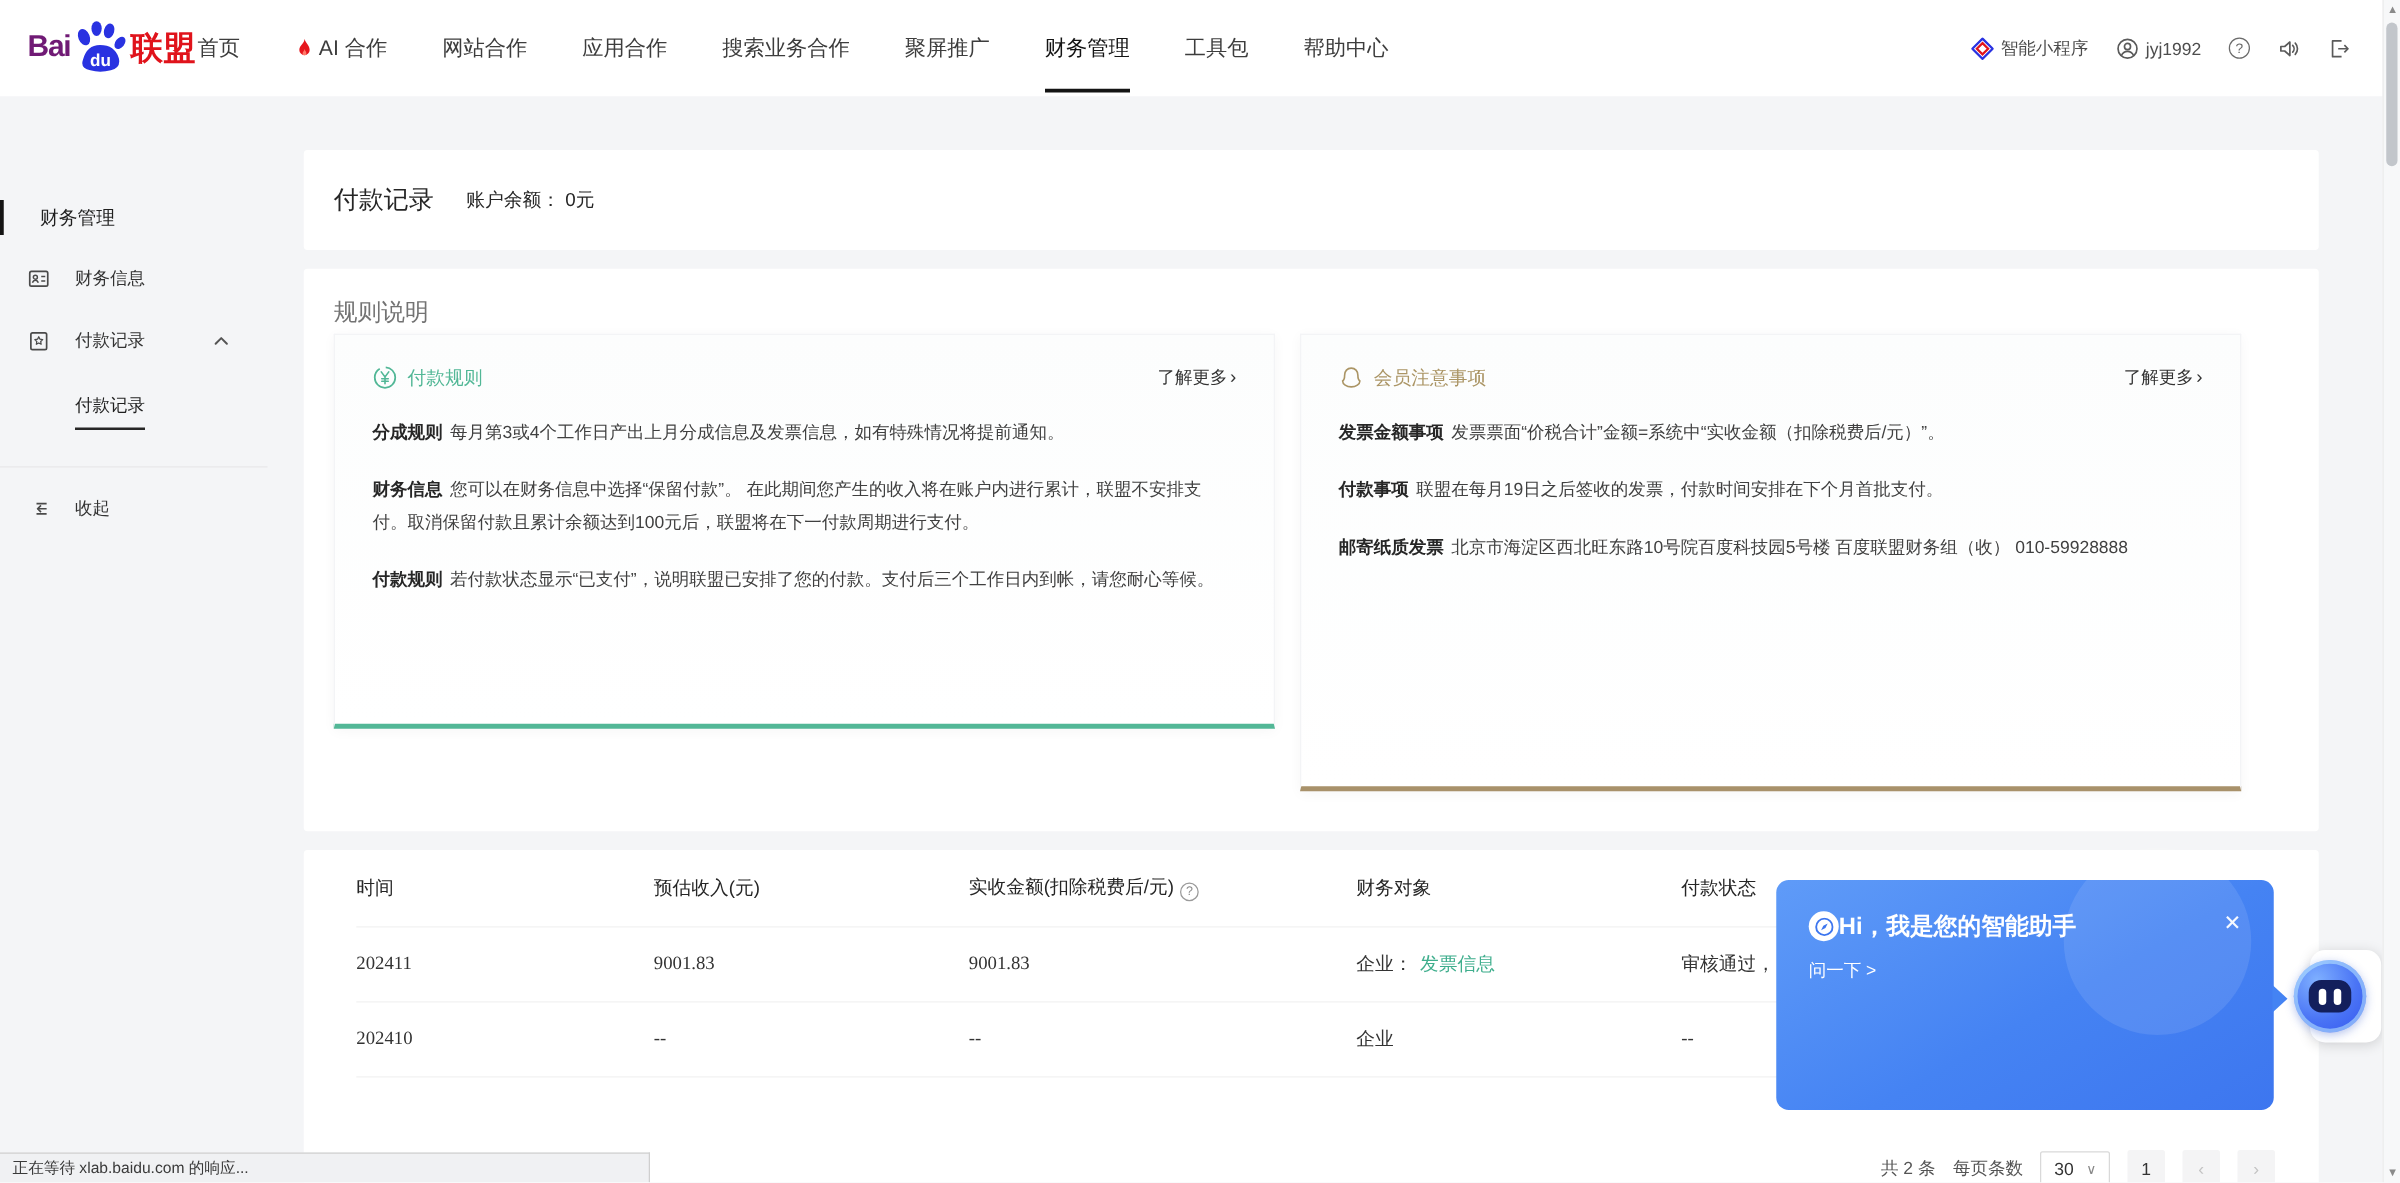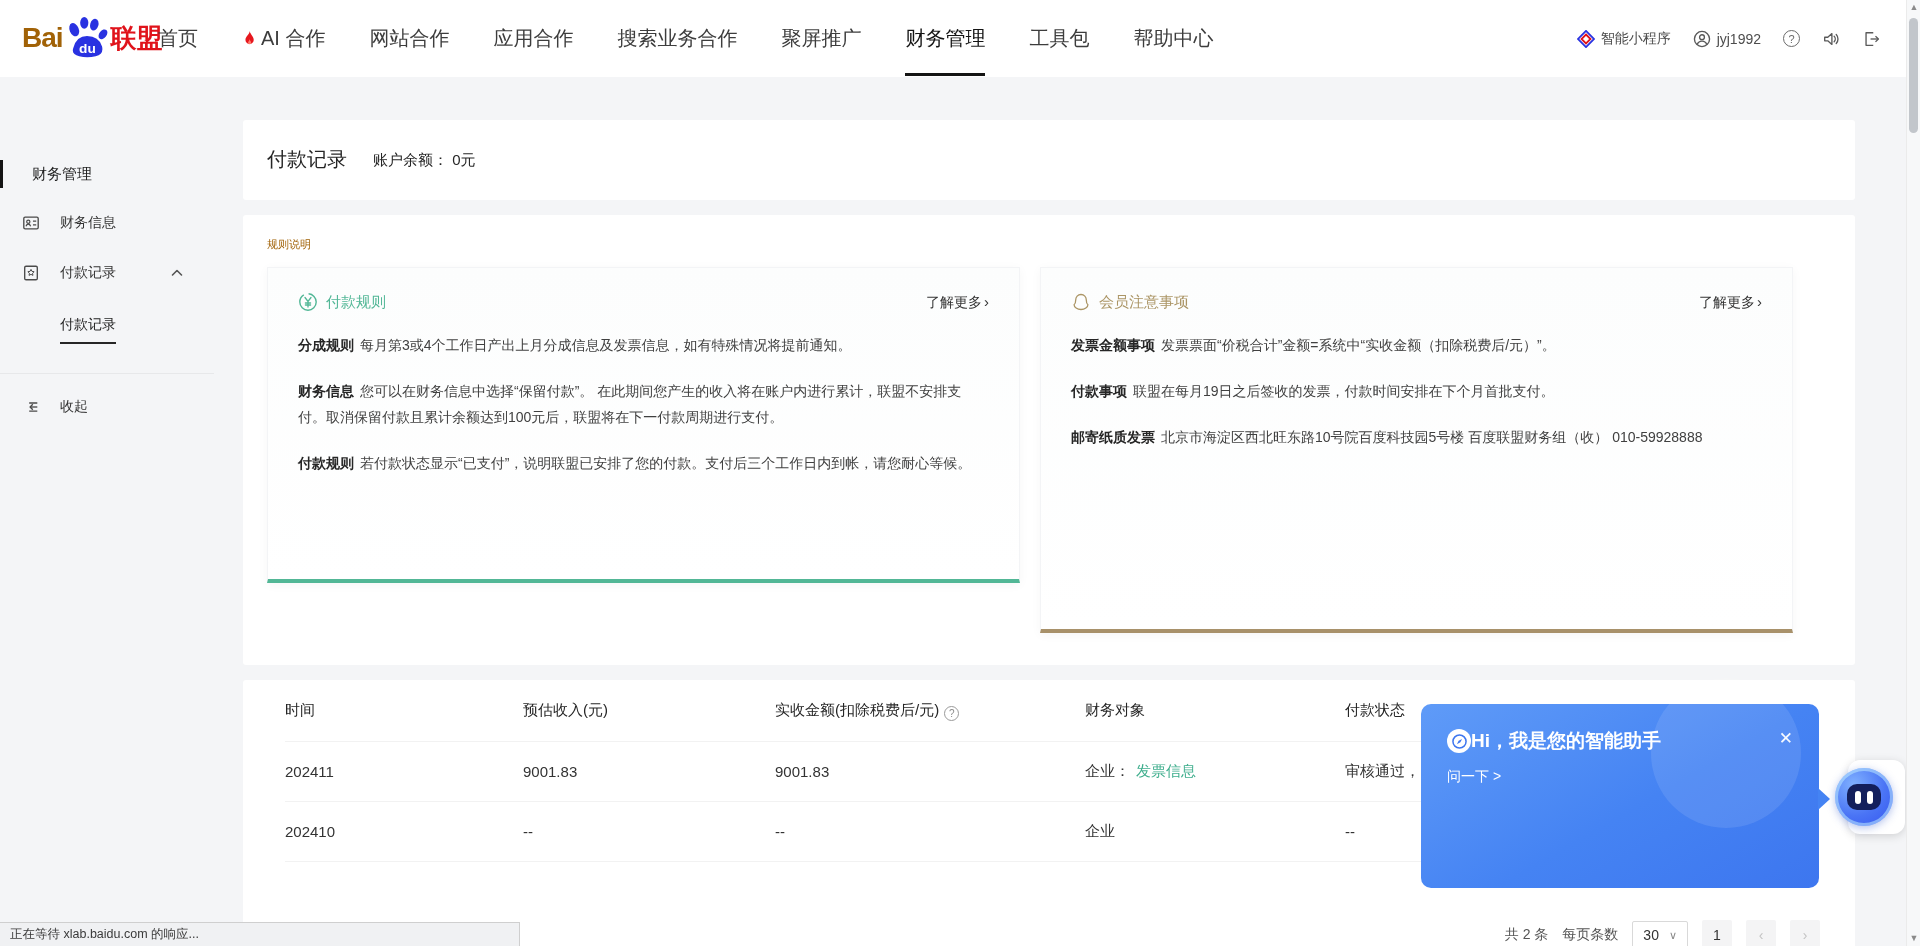--- a/index.html
+++ b/index.html
@@ -3,25 +3,25 @@
 <meta charset="utf-8">
 <style>
   * { margin:0; padding:0; box-sizing:border-box; }
   html,body { width:1920px; height:946px; overflow:hidden; }
   body { font-family:"Liberation Sans","DejaVu Sans",sans-serif; background:#fff; }
   #screen { position:relative; width:1920px; height:946px; background:#f4f5f7; overflow:hidden; }
 
   
   .topbar { position:absolute; top:0; left:0; width:1920px; height:77px; background:#fff; z-index:5; }
   .logo { position:absolute; left:22px; top:16px; display:flex; align-items:flex-end; cursor:pointer; }
-  .logo-bai { color:#a16207; font-size:28px; font-weight:bold; letter-spacing:-1px; line-height:40px; }
+  .logo-bai { color:#701a75; font-size:24px; font-weight:bold; letter-spacing:-1px; line-height:40px; }
   .logo-paw { width:46px; height:42px; margin:0 1px; }
   .logo-union { color:#e0131b; font-size:26px; font-weight:bold; line-height:40px; }
   .nav { position:absolute; left:158px; top:0; height:77px; display:flex; align-items:center; gap:44px; }
-  .nav-item { font-size:20px; color:#3d3d3d; cursor:pointer; position:relative; display:flex; align-items:center; gap:4px; padding:6px 0;text-align:right; }
+  .nav-item { font-size:17px; color:#3d3d3d; cursor:pointer; position:relative; display:flex; align-items:center; gap:4px; padding:6px 0;text-align:right; }
   .nav-item.active { color:#141414; }
   .nav-item.active::after { content:""; position:absolute; left:0; right:0; bottom:-18px; height:3px; background:#141414; }
   .flame { width:15px; height:18px; display:inline-block; }
   .tb-right { position:absolute; right:40px; top:0; height:77px; display:flex; align-items:center; gap:22px; color:#4d4d4d; font-size:14px; }
   .tb-group { display:flex; align-items:center; gap:6px; cursor:pointer; }
   .tb-icon { width:18px; height:18px; display:inline-block; }
   .help-circle { width:17px; height:17px; border:1.4px solid #6b6b6b; border-radius:50%; color:#6b6b6b; font-size:11px; display:flex; align-items:center; justify-content:center; cursor:pointer; }
 
   
   .sidebar { position:absolute; left:0; top:77px; width:222px; bottom:0; }
@@ -36,42 +36,42 @@
   .collapse-row { top:312px; }
 
   
   .card { position:absolute; background:#fff; border-radius:3px; }
   .card-header { left:243px; top:120px; width:1612px; height:80px; }
   .ph-title { position:absolute; left:24px; top:26px; font-size:20px; color:#262626; font-weight:500; }
   .ph-balance { position:absolute; left:130px; top:31px; font-size:15px; color:#262626; }
   .ph-balance b { font-weight:normal; }
 
   .card-rules { left:243px; top:215px; width:1612px; height:450px; }
-  .rules-title { position:absolute; left:24px; top:22px; font-size:11px; color:#a16207; }
+  .rules-title { position:absolute; left:24px; top:22px; font-size:19px; color:#737373; }
   .rule-box { position:absolute; top:52px; width:753px; background:linear-gradient(180deg,#fcfdfd,#ffffff); border:1px solid #f3f4f6; box-shadow:0 2px 10px rgba(0,0,0,0.04); padding:24px 30px 18px 30px; }
   .rule-box.left  { left:24px;  height:316px; border-bottom:4px solid #52b796; }
   .rule-box.right { left:797px; height:366px; border-bottom:4px solid #a8916a; }
   .rb-head { display:flex; align-items:center; justify-content:space-between; }
   .rb-title { display:flex; align-items:center; gap:8px; font-size:15px; }
   .rule-box.left  .rb-title { color:#52b796; }
   .rule-box.right .rb-title { color:#ab9565; }
   .rb-ticon { width:20px; height:20px; }
   .rb-more { font-size:14px; color:#333; cursor:pointer; }
   .rb-more .arr { font-size:15px; margin-left:2px; color:#333; }
   .rb-item { margin-top:20px; font-size:14px; line-height:26px; color:#404040; }
   .rb-item b { color:#262626; margin-right:6px; font-weight:bold; }
   .rb-link { color:#4e6ef2; cursor:pointer; margin-right:28px; text-decoration:none; }
 
   
   .card-table { left:243px; top:680px; width:1612px; height:290px; }
   .tbl { position:absolute; left:42px; right:42px; top:0; }
   .trow { display:flex; align-items:center; height:60px; font-size:15px; color:#333; }
   .trow.head { height:62px; color:#262626; border-bottom:1px solid #f2f2f2; }
   .c1{width:238px} .c2{width:252px} .c3{width:310px} .c4{width:260px} .c5{flex:1}
-  .trow.body { border-bottom:1px solid #f2f2f2; }
+  .trow.body { border-bottom:1px solid #f2f2f2;font-family:Liberation Serif, serif; }
   .th-help { display:inline-flex; width:15px; height:15px; border:1.2px solid #9a9a9a; border-radius:50%; color:#8a8a8a; font-size:10px; align-items:center; justify-content:center; margin-left:5px; vertical-align:-2px; cursor:pointer; }
   .cell-link { color:#3fae8d; cursor:pointer; margin-left:6px; }
   .pagination { position:absolute; right:35px; top:240px; display:flex; align-items:center; gap:14px; font-size:14px; color:#555; }
   .pg-select { display:flex; align-items:center; gap:10px; border:1px solid #d9d9d9; border-radius:2px; background:#fff; padding:5px 10px; cursor:pointer; color:#333; }
   .pg-select .chev { color:#888; font-size:11px; }
   .pg-btn { width:30px; height:30px; background:#f4f4f5; border-radius:2px; display:flex; align-items:center; justify-content:center; cursor:pointer; color:#333; }
   .pg-btn.dis { color:#c3c3c3; }
 
   
   .assistant { position:absolute; left:1421px; top:704px; width:398px; height:184px; border-radius:10px;

